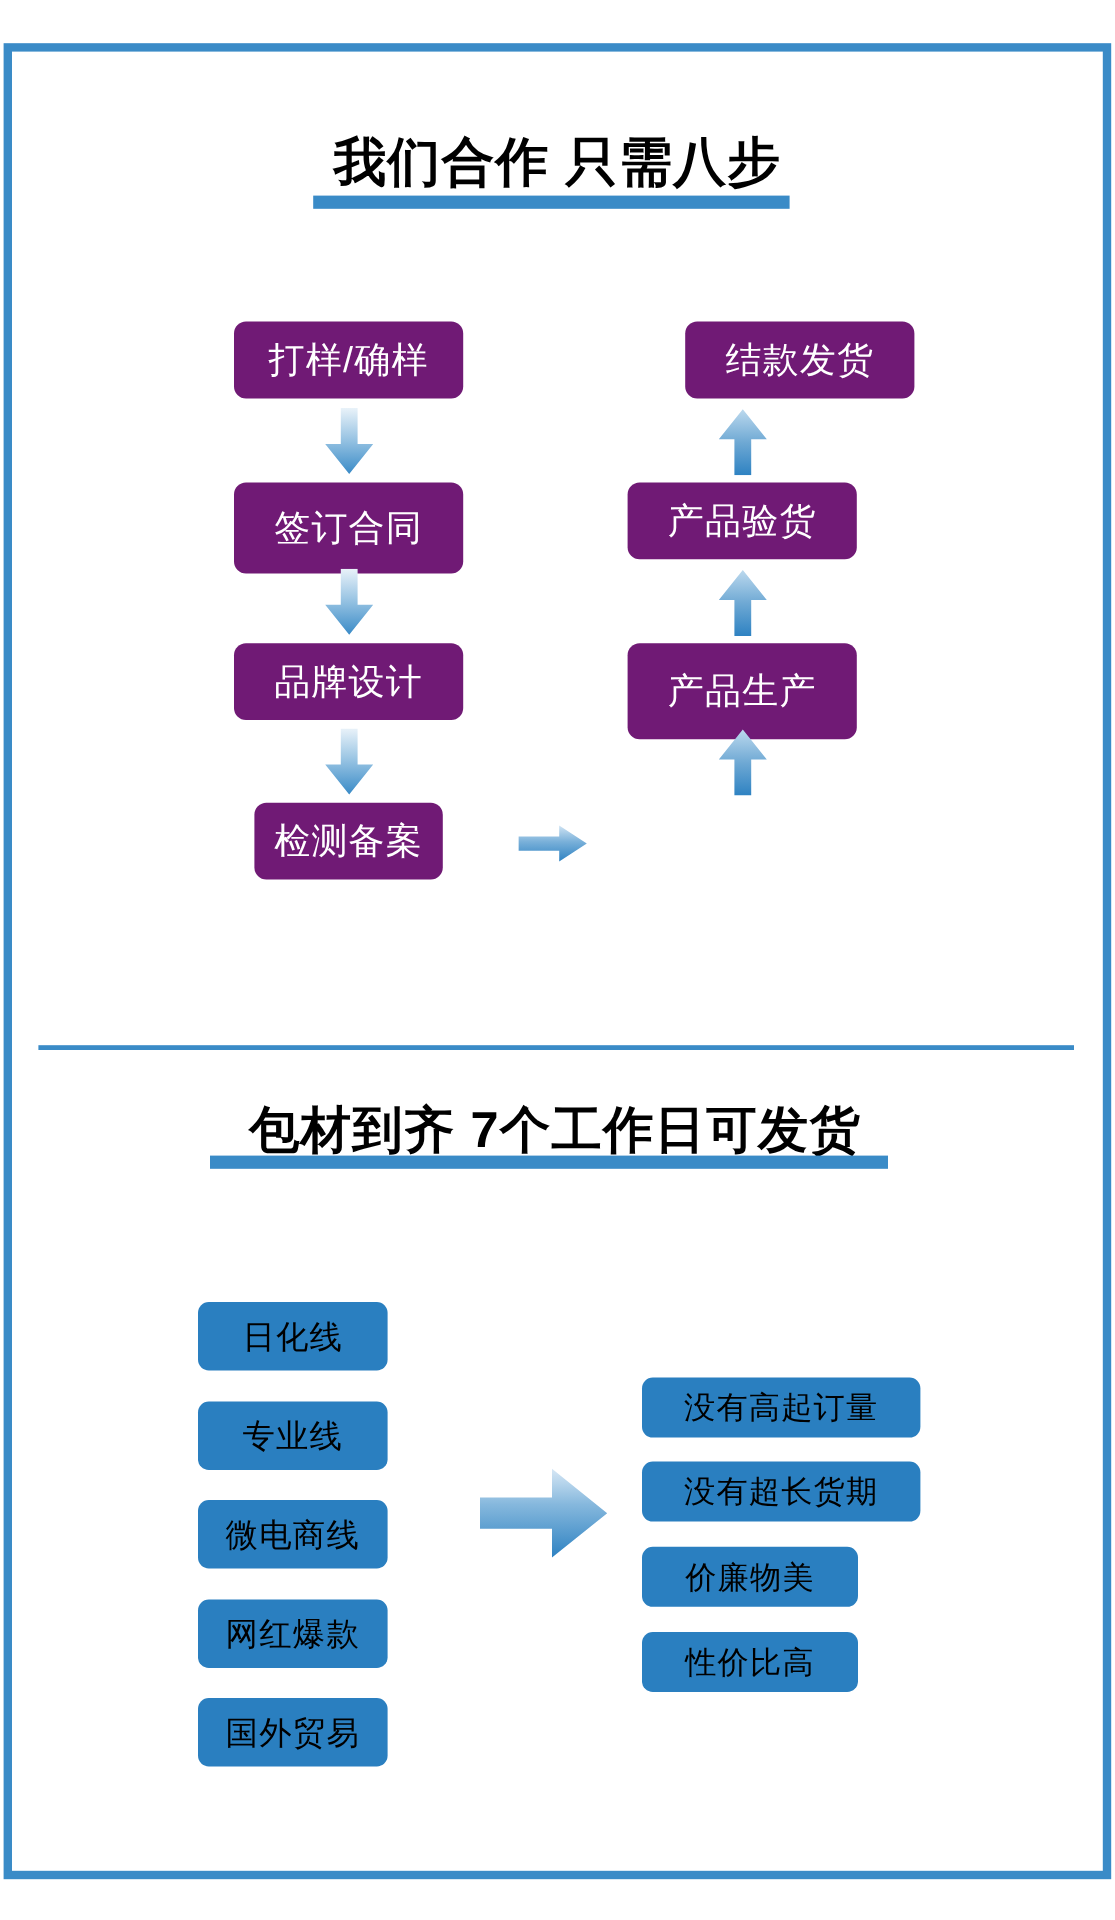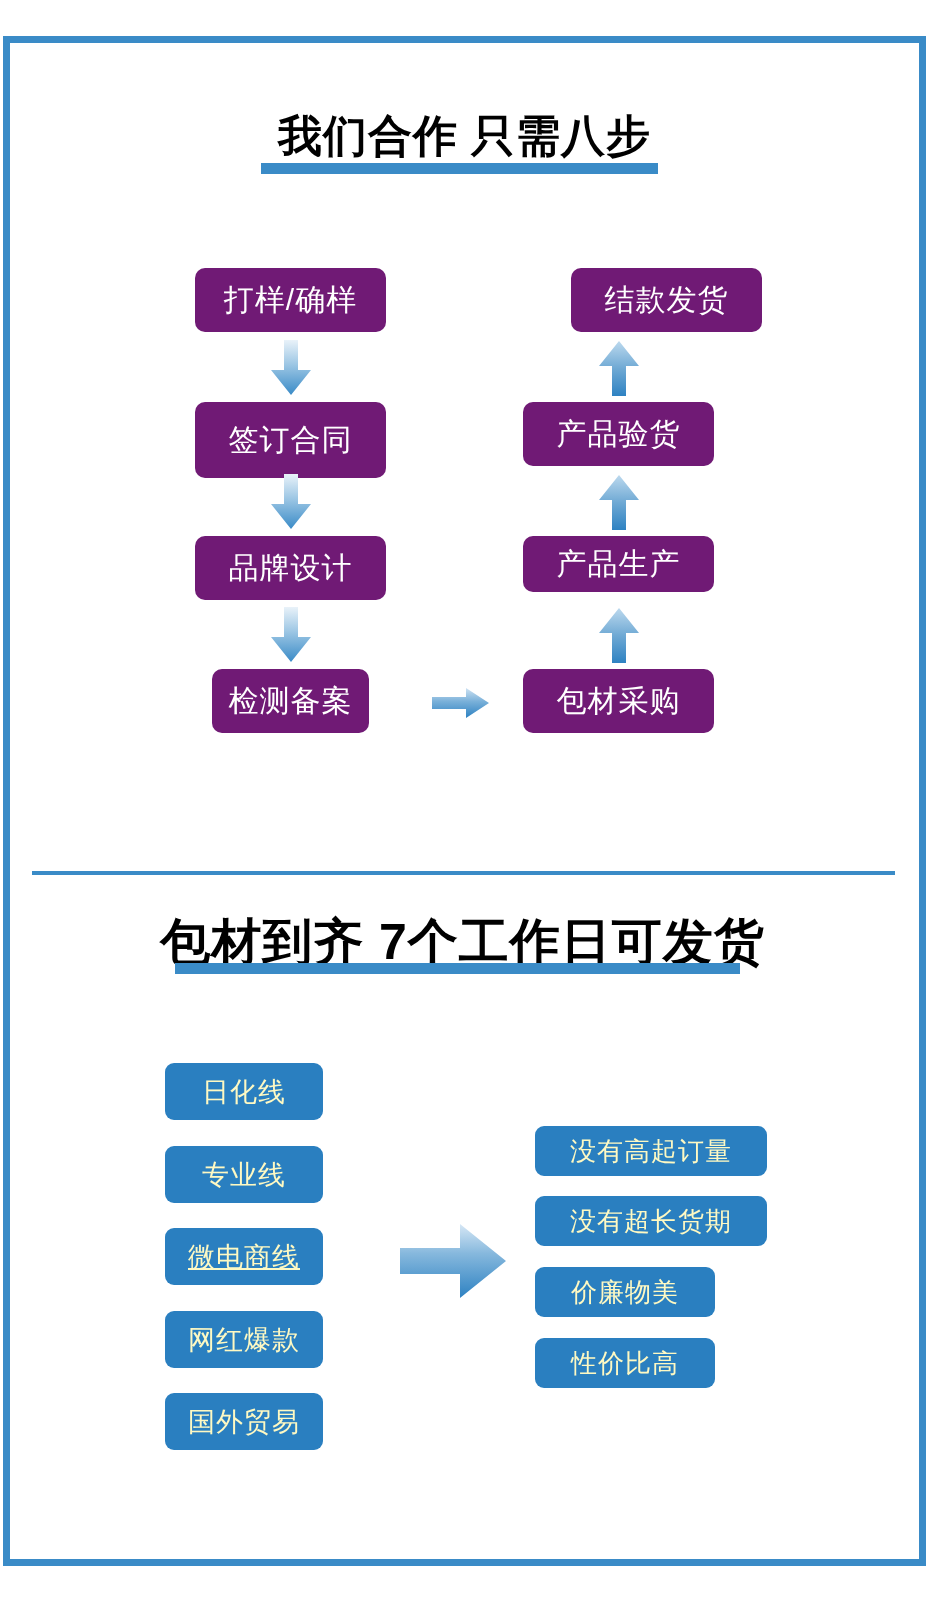--- a/index.html
+++ b/index.html
@@ -45,21 +45,21 @@
     right: 0;
     top: 108px;
     font-size: 44px;
     line-height: 56px;
     text-align: center;
   }
   .title-2 {
     left: 0;
     right: 15px;
     top: 915px;
-    font-size: 50px;
+    font-size: 42px;
     line-height: 54px;
     margin-left: 11px;
   }
   .title-underline {
     position: absolute;
     height: 11px;
     background: #3a8bc7;
   }
   .u1 { left: 261px; top: 163px; width: 397px; }
   .u2 { left: 175px; top: 963px; width: 565px; }
@@ -88,29 +88,30 @@
     letter-spacing: 1px;
     white-space: nowrap;
     box-sizing: border-box;
   }
 
   
   .tag-box {
     position: absolute;
     background: #2a7fc0;
     border-radius: 9px;
-    color: #fef9c3;
+    color: #000000;
     display: flex;
     align-items: center;
     justify-content: center;
     font-size: 27px;
     font-weight: 400;
     letter-spacing: 1px;
     white-space: nowrap;
     box-sizing: border-box;
+    margin-top: 22px;
   }
 
   
   .arrow {
     position: absolute;
   }
   .arrow svg { display: block; }
 </style>
 </head>
 <body>
@@ -122,22 +123,21 @@
   <div class="section-title title-1">我们合作 只需八步</div>
   <div class="title-underline u1"></div>
 
   <div class="flow-box" style="left:195px; top:268px; width:191px; height:64px;">打样/确样</div>
   <div class="flow-box" style="left:195px; top:402px; width:191px; height:76px;">签订合同</div>
   <div class="flow-box" style="left:195px; top:536px; width:191px; height:64px;">品牌设计</div>
   <div class="flow-box" style="left:212px; top:669px; width:157px; height:64px;">检测备案</div>
 
   <div class="flow-box" style="left:523px; top:268px; width:191px; height:64px;margin-left:48px;">结款发货</div>
   <div class="flow-box" style="left:523px; top:402px; width:191px; height:64px;">产品验货</div>
-  <div class="flow-box" style="left:523px; top:536px; width:191px; height:56px;">产品生产</div>
-  <div class="flow-box" style="left:523px; top:669px; width:191px; height:64px;">包材采购</div>
+  <div class="flow-box" style="left:523px; top:536px; width:191px; height:80px;">产品生产</div>
 
   <div class="arrow" style="left:270px; top:340px;">
     <svg width="42" height="56" viewBox="0 0 42 56">
       <defs>
         <linearGradient id="gDown1" x1="0" y1="0" x2="0" y2="1">
           <stop offset="0%" stop-color="#e9f2f9"></stop>
           <stop offset="45%" stop-color="#9cc6e4"></stop>
           <stop offset="100%" stop-color="#3a8bc7"></stop>
         </linearGradient>
       </defs>
@@ -219,21 +219,21 @@
     </svg>
   </div>
 
   <div class="divider"></div>
 
   <div class="section-title title-2">包材到齐  7个工作日可发货</div>
   <div class="title-underline u2"></div>
 
   <div class="tag-box" style="left:165px; top:1063px; width:158px; height:57px;">日化线</div>
   <div class="tag-box" style="left:165px; top:1146px; width:158px; height:57px;">专业线</div>
-  <div class="tag-box" style="left:165px; top:1228px; width:158px; height:57px;text-decoration:underline;">微电商线</div>
+  <div class="tag-box" style="left:165px; top:1228px; width:158px; height:57px;">微电商线</div>
   <div class="tag-box" style="left:165px; top:1311px; width:158px; height:57px;">网红爆款</div>
   <div class="tag-box" style="left:165px; top:1393px; width:158px; height:57px;">国外贸易</div>
 
   <div class="arrow" style="left:398px; top:1222px;">
     <svg width="110" height="78" viewBox="0 0 110 78">
       <defs>
         <linearGradient id="gRightBig" x1="0" y1="0" x2="0" y2="1">
           <stop offset="0%" stop-color="#d6e7f5"></stop>
           <stop offset="40%" stop-color="#86b8dd"></stop>
           <stop offset="100%" stop-color="#2e82c2"></stop>

